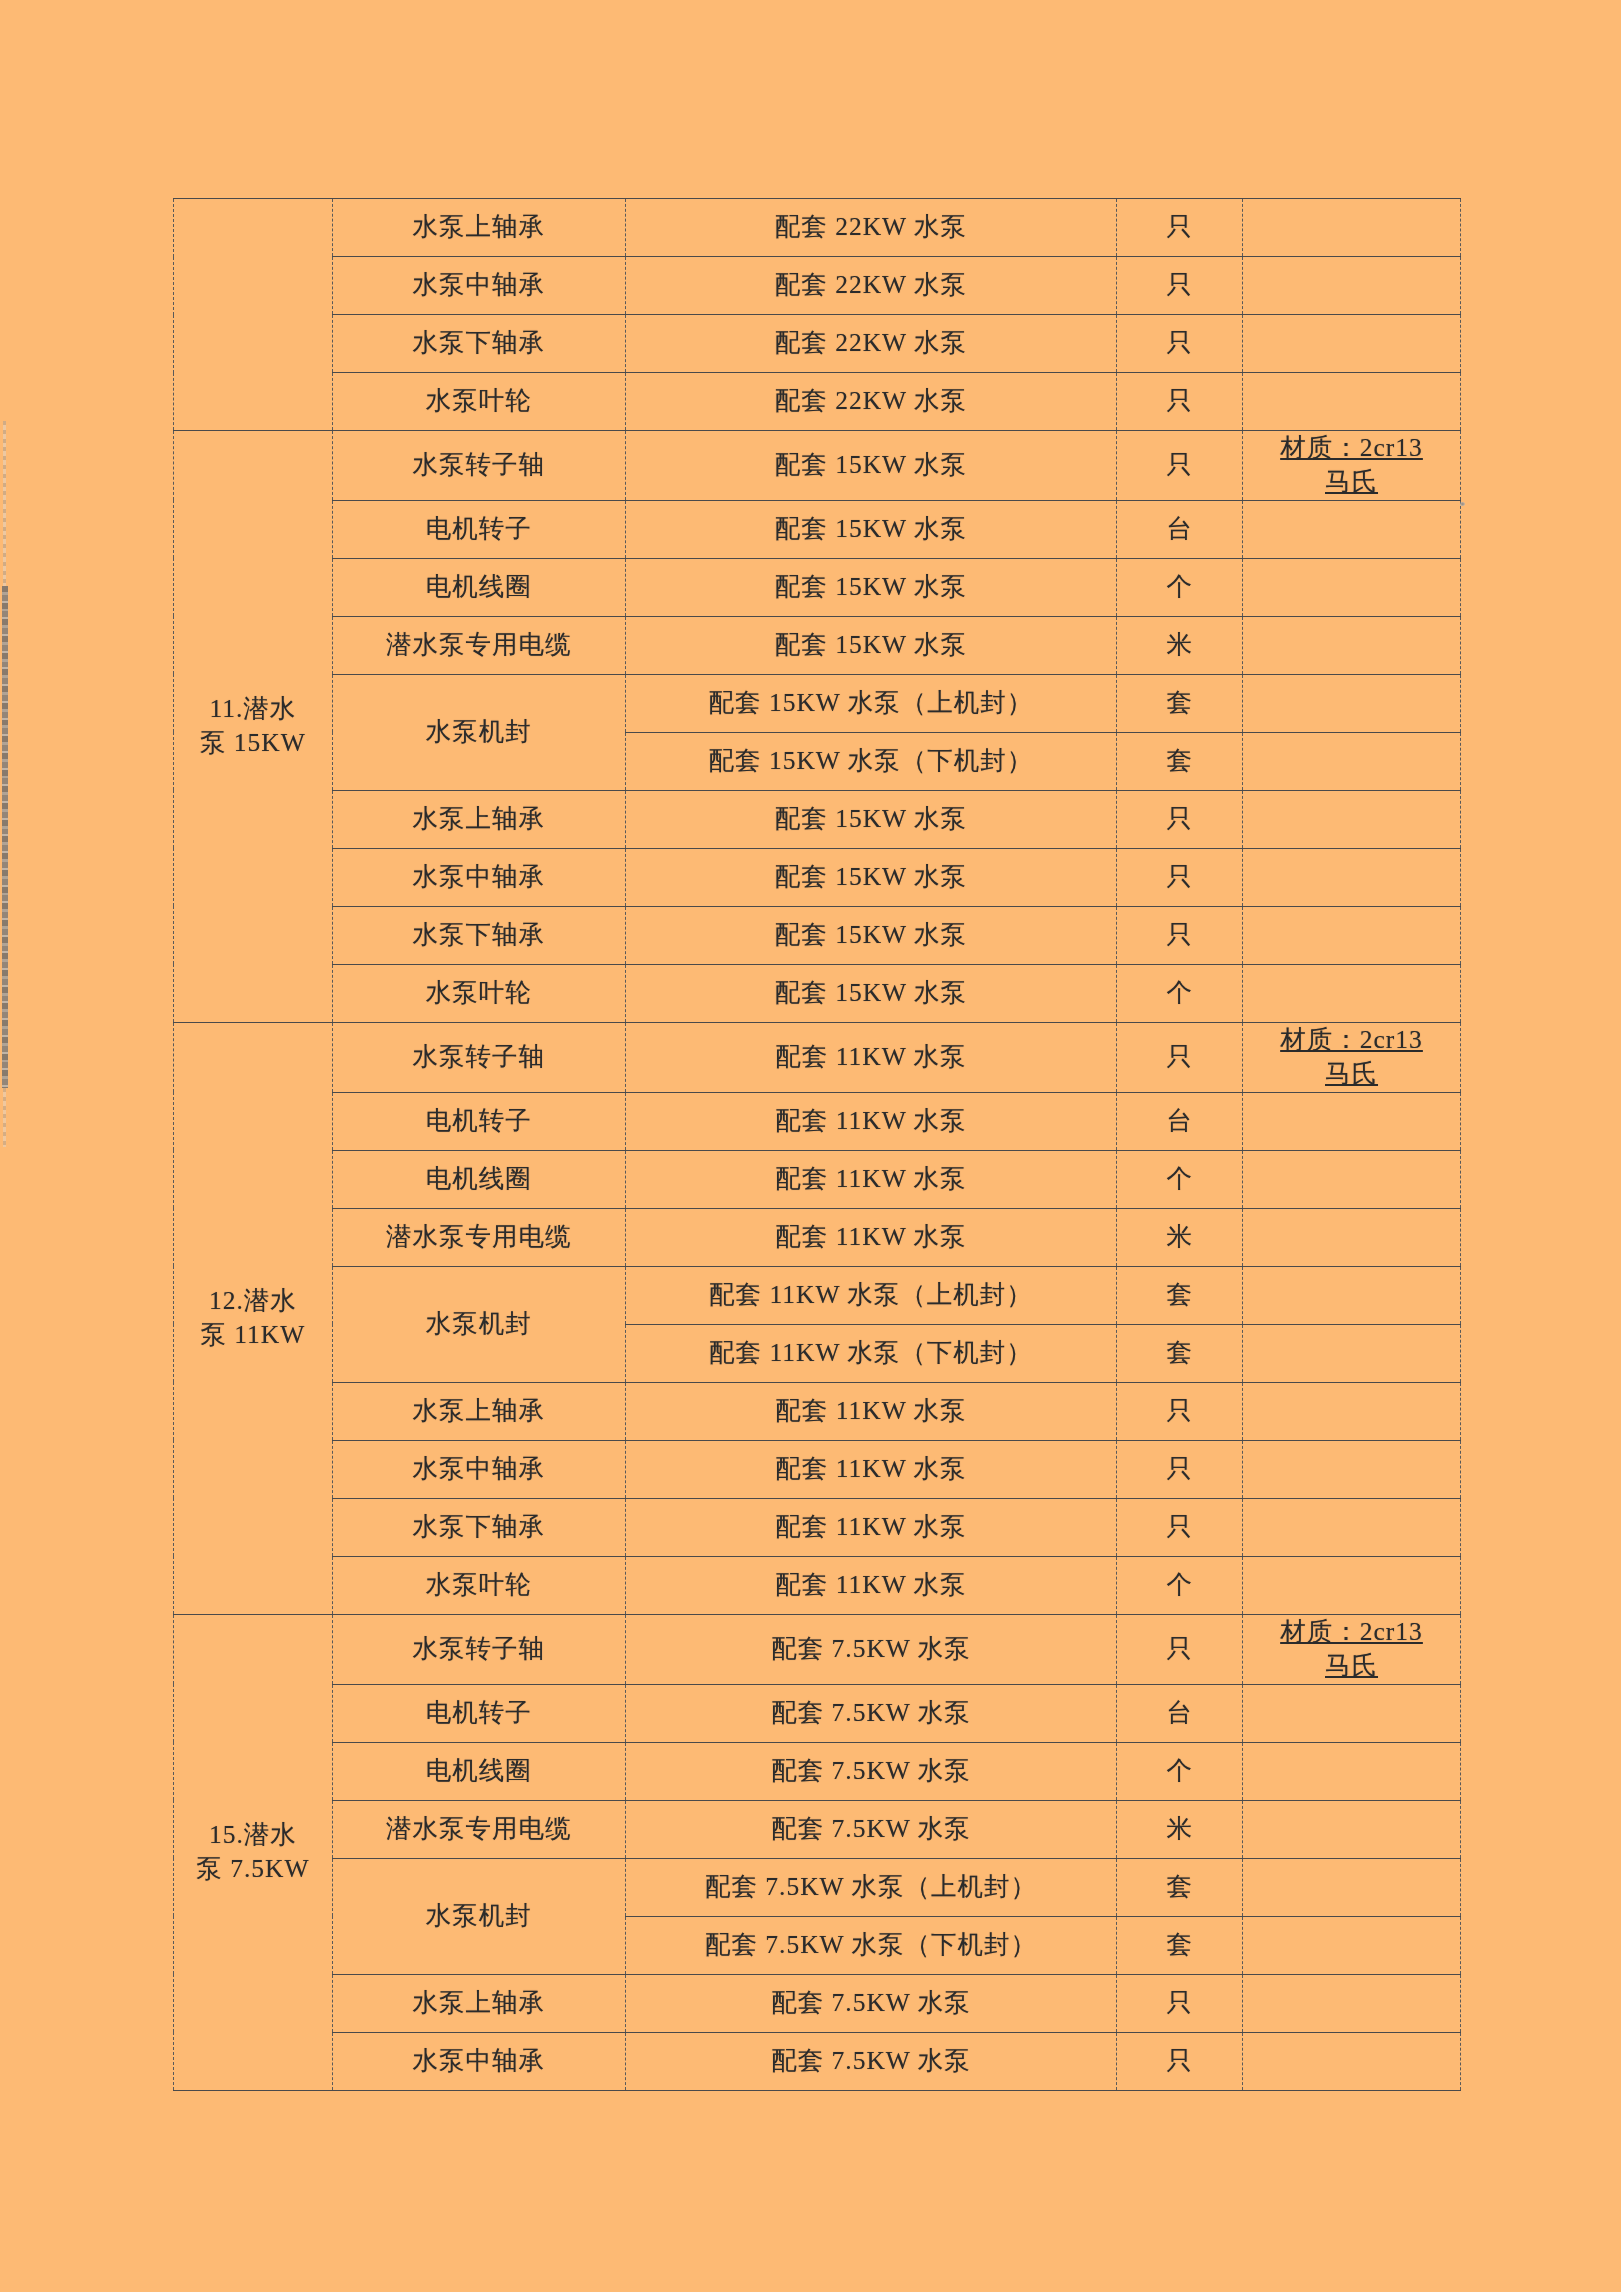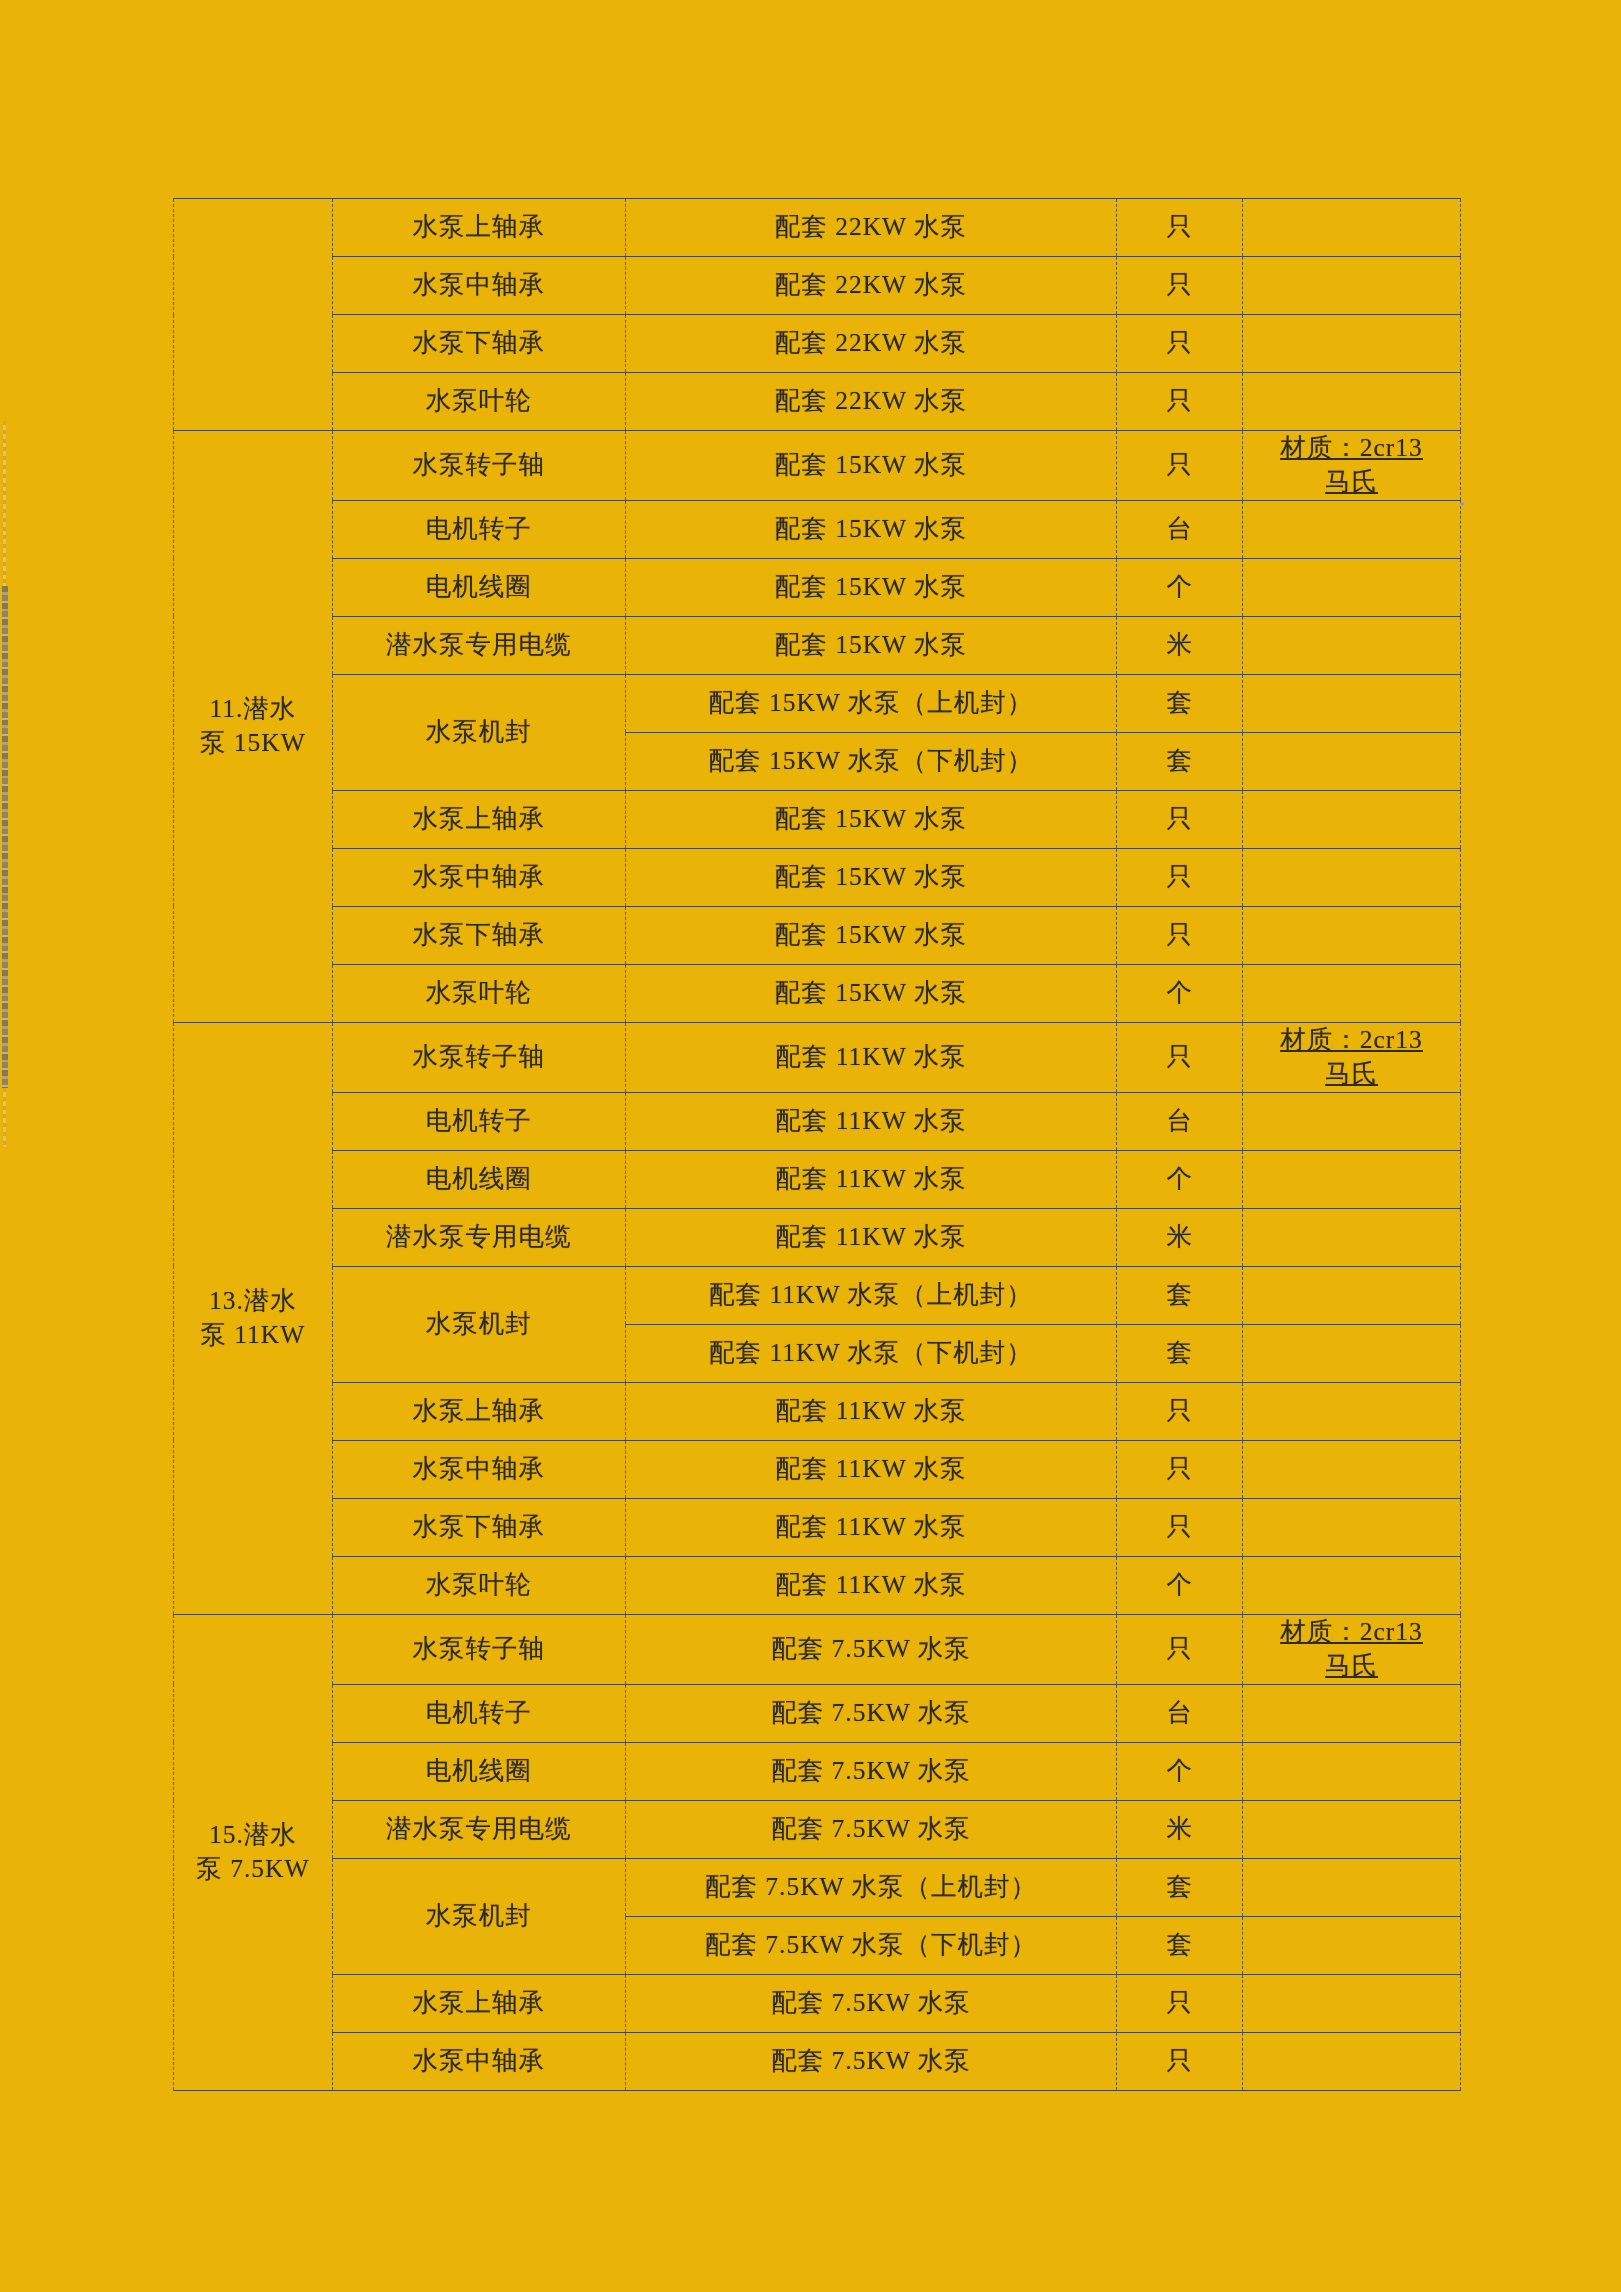--- a/index.html
+++ b/index.html
@@ -3,21 +3,21 @@
 <meta charset="utf-8">
 <style>
   html,body{margin:0;padding:0;}
   body{
     width:1621px;height:2293px;
     background:#ffffff;
     position:relative;
     font-family:"Liberation Serif","DejaVu Serif",serif;
     overflow:hidden;
   }
-  .page{position:absolute;inset:0;background:#eab308;}
+  .page{position:absolute;inset:0;background:#fdba74;}
   .scan-table-wrap{position:absolute;left:173px;top:198px;}
   table.parts{
     border-collapse:collapse;
     table-layout:fixed;
     width:1243px;
   }
   table.parts td{
     border-top:1px solid #4a4a4a;
     border-bottom:1px solid #4a4a4a;
     border-left:1px dashed #5a5a5a;
@@ -150,21 +150,21 @@
             <td class="c-unit">只</td>
             <td class="c-note"></td>
           </tr>
           <tr>
             <td class="c-part">水泵叶轮</td>
             <td class="c-spec">配套 15KW 水泵</td>
             <td class="c-unit">个</td>
             <td class="c-note"></td>
           </tr>
           <tr>
-            <td class="c-group" rowspan="10">13.潜水
+            <td class="c-group" rowspan="10">12.潜水
 泵 11KW</td>
             <td class="c-part">水泵转子轴</td>
             <td class="c-spec">配套 11KW 水泵</td>
             <td class="c-unit">只</td>
             <td class="c-note">材质：2cr13
 马氏</td>
           </tr>
           <tr>
             <td class="c-part">电机转子</td>
             <td class="c-spec">配套 11KW 水泵</td>

